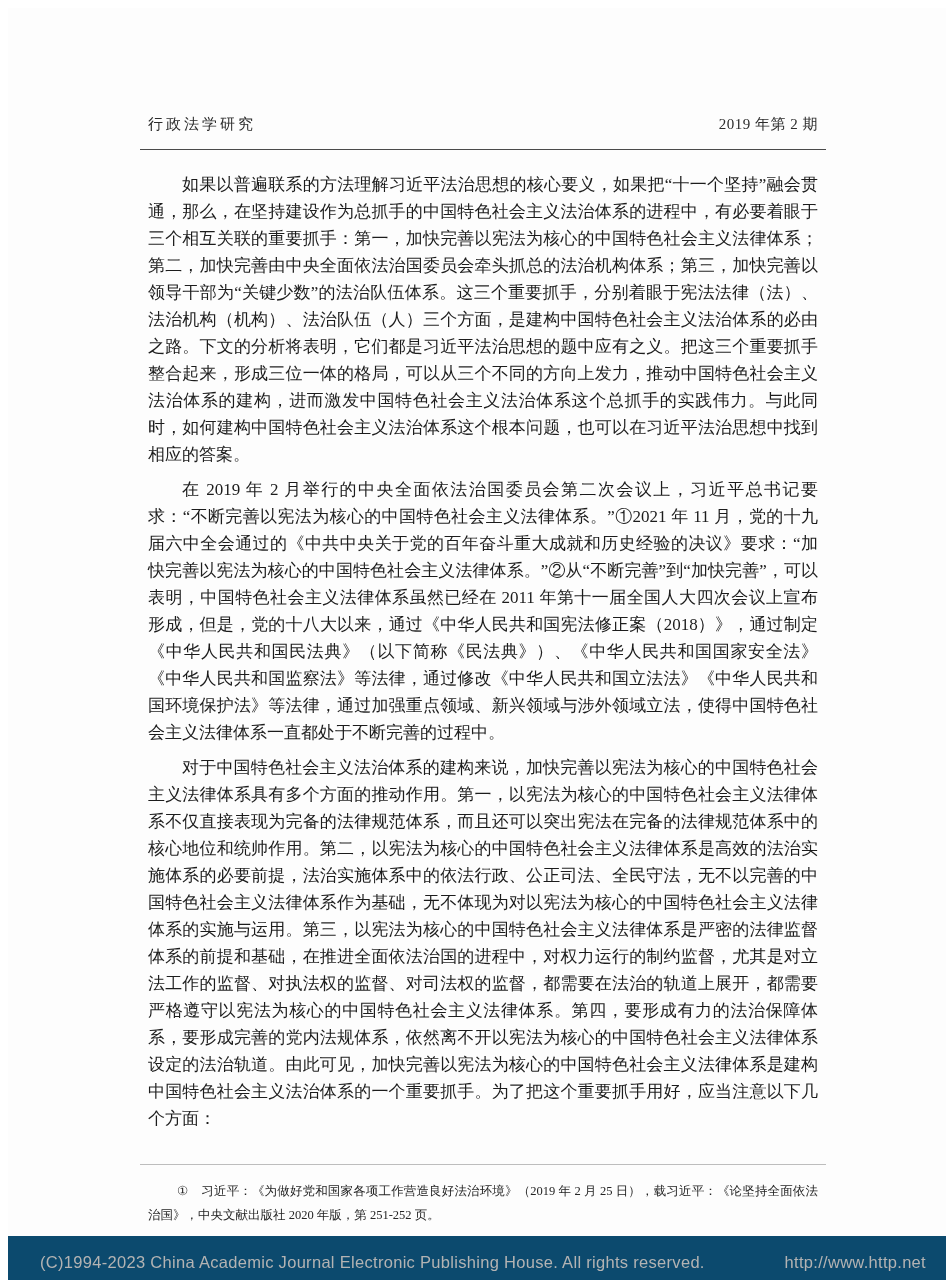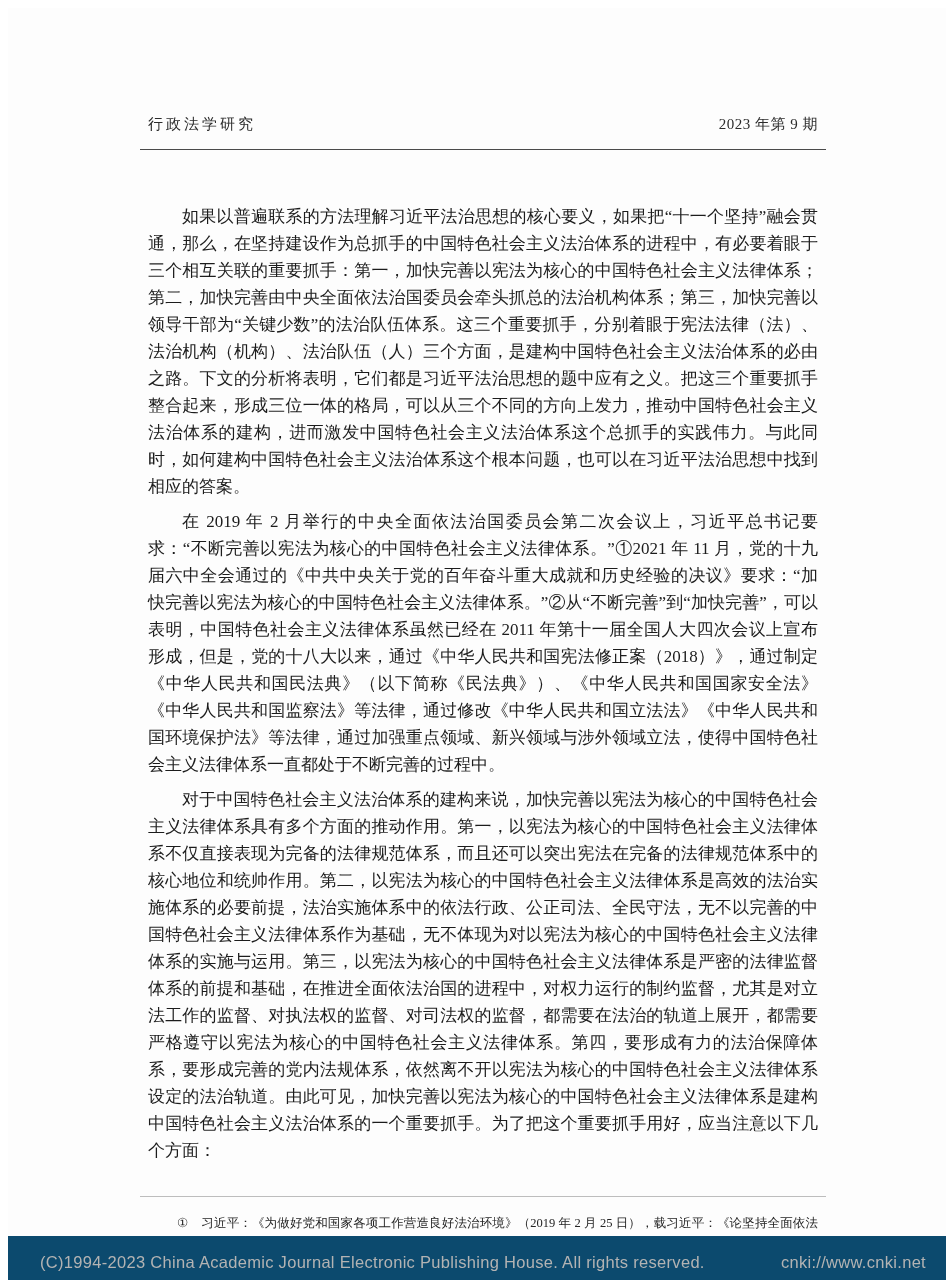--- a/index.html
+++ b/index.html
@@ -25,21 +25,21 @@
     font-size: 15px;
     color: #2b2b2b;
   }
   .journal-title { letter-spacing: 3px; }
   .issue-info { letter-spacing: 0.5px; }
   .header-rule {
     border: none;
     border-top: 1.5px solid #4a4a4a;
     margin-top: 7px;
   }
-  .body-text { margin-top: 37px; }
+  .body-text { margin-top: 5px; }
   .para {
     font-size: 17px;
     line-height: 27px;
     text-align: justify;
     text-indent: 2em;
   }
   .section-heading {
     font-family: "Liberation Sans", sans-serif;
     font-weight: bold;
     font-size: 17px;
@@ -85,35 +85,35 @@
   }
 </style>
 </head>
 <body>
 
 <div class="page">
   <div class="content">
 
     <div class="page-header">
       <span class="journal-title">行政法学研究</span>
-      <span class="issue-info">2023 年第 9 期</span>
+      <span class="issue-info">2019 年第 2 期</span>
     </div>
     <hr class="header-rule">
 
     <div class="body-text">
       <p class="para">如果以普遍联系的方法理解习近平法治思想的核心要义，如果把“十一个坚持”融会贯通，那么，在坚持建设作为总抓手的中国特色社会主义法治体系的进程中，有必要着眼于三个相互关联的重要抓手：第一，加快完善以宪法为核心的中国特色社会主义法律体系；第二，加快完善由中央全面依法治国委员会牵头抓总的法治机构体系；第三，加快完善以领导干部为“关键少数”的法治队伍体系。这三个重要抓手，分别着眼于宪法法律（法）、法治机构（机构）、法治队伍（人）三个方面，是建构中国特色社会主义法治体系的必由之路。下文的分析将表明，它们都是习近平法治思想的题中应有之义。把这三个重要抓手整合起来，形成三位一体的格局，可以从三个不同的方向上发力，推动中国特色社会主义法治体系的建构，进而激发中国特色社会主义法治体系这个总抓手的实践伟力。与此同时，如何建构中国特色社会主义法治体系这个根本问题，也可以在习近平法治思想中找到相应的答案。</p>
       <p class="para">在 2019 年 2 月举行的中央全面依法治国委员会第二次会议上，习近平总书记要求：“不断完善以宪法为核心的中国特色社会主义法律体系。”①2021 年 11 月，党的十九届六中全会通过的《中共中央关于党的百年奋斗重大成就和历史经验的决议》要求：“加快完善以宪法为核心的中国特色社会主义法律体系。”②从“不断完善”到“加快完善”，可以表明，中国特色社会主义法律体系虽然已经在 2011 年第十一届全国人大四次会议上宣布形成，但是，党的十八大以来，通过《中华人民共和国宪法修正案（2018）》，通过制定《中华人民共和国民法典》（以下简称《民法典》）、《中华人民共和国国家安全法》《中华人民共和国监察法》等法律，通过修改《中华人民共和国立法法》《中华人民共和国环境保护法》等法律，通过加强重点领域、新兴领域与涉外领域立法，使得中国特色社会主义法律体系一直都处于不断完善的过程中。</p>
       <p class="para">对于中国特色社会主义法治体系的建构来说，加快完善以宪法为核心的中国特色社会主义法律体系具有多个方面的推动作用。第一，以宪法为核心的中国特色社会主义法律体系不仅直接表现为完备的法律规范体系，而且还可以突出宪法在完备的法律规范体系中的核心地位和统帅作用。第二，以宪法为核心的中国特色社会主义法律体系是高效的法治实施体系的必要前提，法治实施体系中的依法行政、公正司法、全民守法，无不以完善的中国特色社会主义法律体系作为基础，无不体现为对以宪法为核心的中国特色社会主义法律体系的实施与运用。第三，以宪法为核心的中国特色社会主义法律体系是严密的法律监督体系的前提和基础，在推进全面依法治国的进程中，对权力运行的制约监督，尤其是对立法工作的监督、对执法权的监督、对司法权的监督，都需要在法治的轨道上展开，都需要严格遵守以宪法为核心的中国特色社会主义法律体系。第四，要形成有力的法治保障体系，要形成完善的党内法规体系，依然离不开以宪法为核心的中国特色社会主义法律体系设定的法治轨道。由此可见，加快完善以宪法为核心的中国特色社会主义法律体系是建构中国特色社会主义法治体系的一个重要抓手。为了把这个重要抓手用好，应当注意以下几个方面：</p>
     </div>
 
     <div class="footnotes">
       <p class="footnote"><span class="fn-marker">①</span><span>习近平：《为做好党和国家各项工作营造良好法治环境》（2019 年 2 月 25 日），载习近平：《论坚持全面依法治国》，中央文献出版社 2020 年版，第 251-252 页。</span></p>
       <p class="footnote"><span class="fn-marker">②</span><span>《中共中央关于党的百年奋斗重大成就和历史经验的决议》，载《人民日报》2021 年 11 月 4 日第 6 版。</span></p>
     </div>
 
     <div class="page-number">28</div>
   </div>
 
   <div class="footer-bar">
     <span>(C)1994-2023 China Academic Journal Electronic Publishing House. All rights reserved.</span>
-    <span>cnki://www.cnki.net</span>
+    <span>http://www.http.net</span>
   </div>
 </div>
 
 </body></html>

